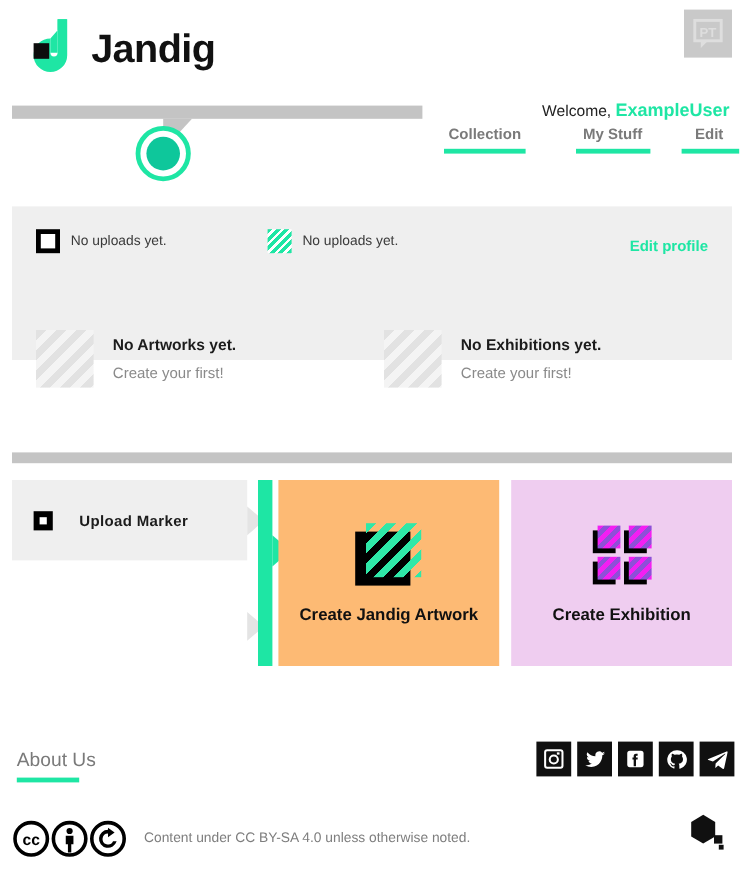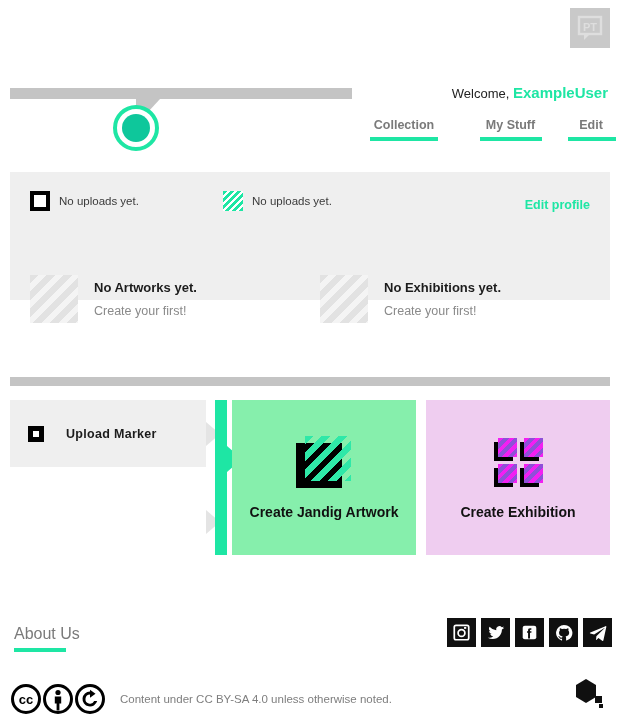--- a/index.html
+++ b/index.html
@@ -52,21 +52,21 @@
     background: #0ec79b;
   }
 
   .welcome {
     position: absolute; right: 12px; top: 84px;
     font-size: 13px; color: #222222; white-space: nowrap;
   }
   .welcome .user { color: #1ee6a4; font-weight: bold; font-size: 15px; }
 
   .nav {
-    position: absolute; right: 0px; top: 118px;
+    position: absolute; right: 0px; top: 105px;
     display: flex; align-items: flex-start;
   }
   .nav-item {
     text-align: center; cursor: pointer;
   }
   .nav-label {
     font-size: 12.5px; font-weight: bold; color: #7a7a7a;
     display: block; margin-bottom: 5px; white-space: nowrap;
   }
   .nav-underline { height: 4px; background: #1ee6a4; display: block; }
@@ -157,21 +157,21 @@
     border-top: 13px solid transparent;
     border-bottom: 13px solid transparent;
     border-left: 15px solid #1ee6a4;
   }
 
   .big-card {
     position: absolute; top: 0; height: 155px;
     display: flex; flex-direction: column; align-items: center;
     justify-content: center; cursor: pointer;
   }
-  .card-artwork { left: 222px; width: 184px; background: #86efac; }
+  .card-artwork { left: 222px; width: 184px; background: #fdba74; }
   .card-exhibit { left: 416px; width: 184px; background: #efcdf0; }
   .big-card-label {
     font-size: 14px; font-weight: bold; color: #111111; margin-top: 16px;
   }
 
   .art-icon { position: relative; width: 56px; height: 52px; }
   .art-icon .blk { position: absolute; left: 0; top: 7px; width: 46px; height: 45px; background: #000; }
   .art-icon .str {
     position: absolute; left: 9px; top: 0; width: 46px; height: 45px;
     background: repeating-linear-gradient(135deg,
@@ -210,20 +210,28 @@
   .license-text { font-size: 11.5px; color: #7e7e7e; }
 
   .brand-hex { position: absolute; right: 12px; bottom: 14px; width: 34px; height: 34px; }
 </style>
 </head>
 <body>
 
 <div class="page">
 
   <div class="header">
+    <div class="logo-wrap">
+      <svg class="logo-mark" viewBox="0 0 44 52">
+        <path d="M34 2 L34 32 A14 14 0 0 1 6 32 A14 14 0 0 1 20 18 L20 30 A3 3 0 1 0 26 30 L26 2 Z" fill="#1ee6a4"></path>
+        <path d="M34 2 L20 18 L20 30 L26 30 L26 2 Z" fill="#1ee6a4"></path>
+        <rect x="6" y="22" width="13" height="13" fill="#0d0d0d"></rect>
+      </svg>
+      <span class="logo-text">Jandig</span>
+    </div>
 
     <div class="pt-badge">
       <svg width="26" height="26" viewBox="0 0 26 26">
         <rect x="2" y="2" width="22" height="17" fill="none" stroke="#dedede" stroke-width="2.4"></rect>
         <path d="M7 19 L7 25 L13 19 Z" fill="#dedede"></path>
         <text x="13" y="15.5" font-family="Liberation Sans, sans-serif" font-size="11" font-weight="bold" fill="#dedede" text-anchor="middle">PT</text>
       </svg>
     </div>
   </div>
 

